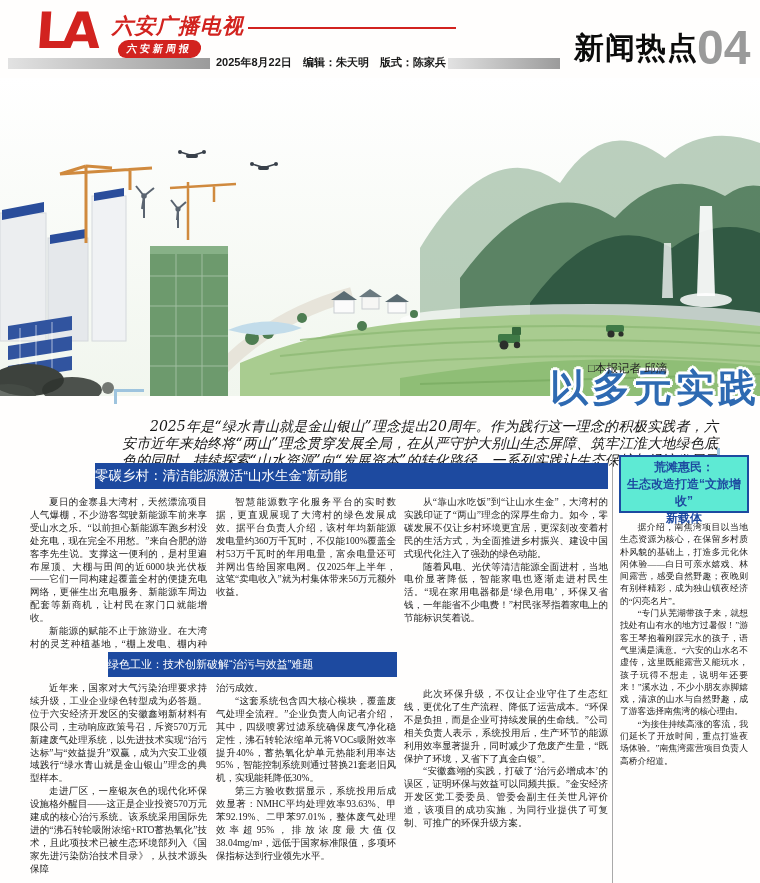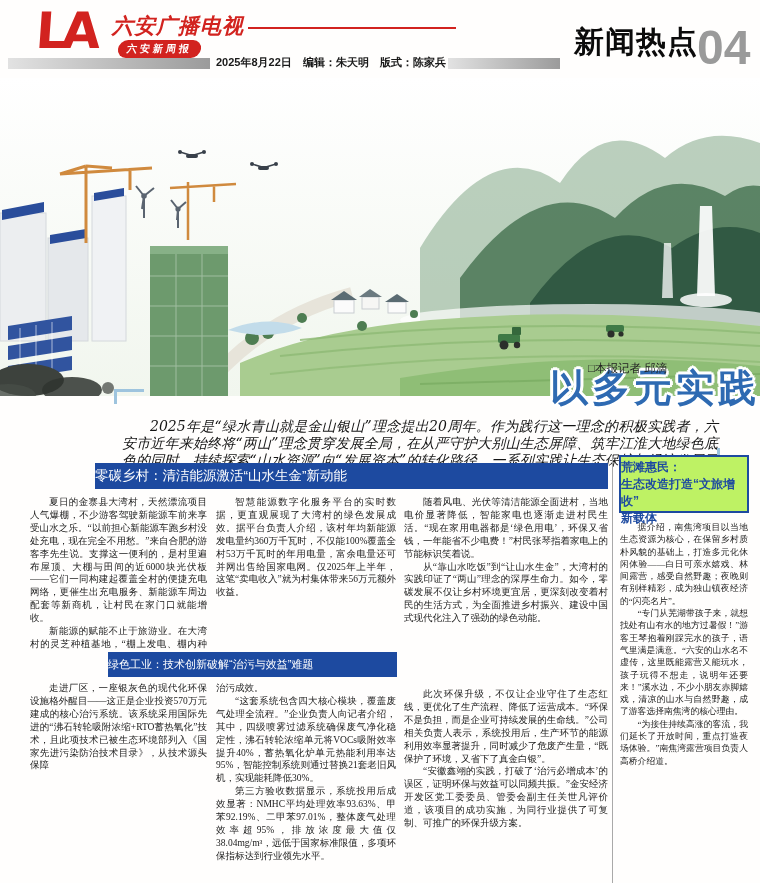--- a/index.html
+++ b/index.html
@@ -24,21 +24,21 @@
   .masthead-rule{position:absolute;left:248px;top:27px;width:208px;height:2px;background:var(--brand-red);}
   .logo-subtitle{position:absolute;left:118px;top:40px;background:var(--brand-red);color:#fff;
     font-size:10px;font-weight:bold;letter-spacing:3px;padding:2px 9px;border-radius:9px;
     transform:skewX(-8deg);font-family:"Liberation Sans",sans-serif;}
   .dateline-bar{position:absolute;top:58px;height:11px;background:linear-gradient(90deg,#e2e2e2,#9b9b9b);}
   .bar-l{left:8px;width:202px;}
   .bar-r{left:448px;width:112px;}
   .dateline{position:absolute;left:212px;top:55px;width:236px;text-align:center;font-size:11px;
     font-weight:bold;color:#1a1a1a;font-family:"Liberation Sans",sans-serif;white-space:nowrap;}
   .dateline span{margin:0 4px;}
-  .section-name{position:absolute;left:574px;top:22px;font-size:30px;font-weight:900;color:#0b0b0b;
+  .section-name{position:absolute;left:574px;top:28px;font-size:30px;font-weight:900;color:#0b0b0b;
     font-family:"Liberation Sans",sans-serif;letter-spacing:1px;}
   .page-number{position:absolute;left:697px;top:24px;font-size:48px;line-height:1;font-weight:800;
     color:var(--page-number-gray);font-family:"Liberation Sans",sans-serif;}
 
   
   .hero{position:absolute;left:0;top:78px;width:760px;height:318px;}
   .hero svg{width:100%;height:100%;display:block;}
   .headline{position:absolute;left:70px;right:0;text-align:center;
     font-family:"Liberation Sans","DejaVu Sans",sans-serif;font-weight:900;color:var(--headline-blue);
     text-shadow:-2px -2px 0 #fff,2px -2px 0 #fff,-2px 2px 0 #fff,2px 2px 0 #fff,
@@ -69,21 +69,21 @@
   .s1c2{left:216px;top:496px;width:180px;height:155px;}
   .s1c3{left:404px;top:496px;width:204px;height:150px;}
   .s2c1{left:30px; top:682px;width:177px;height:201px;}
   .s2c2{left:216px;top:682px;width:180px;height:201px;}
   .s2c3{left:404px;top:688px;width:204px;height:195px;}
 
   
   .sidebar-rule{position:absolute;left:612px;top:455px;height:428px;border-left:1px solid #a9a9a9;}
   .sidebar-header{position:absolute;left:619px;top:455px;width:130px;height:58px;border:2px solid var(--header-blue);
     color:var(--header-blue);font-family:"Liberation Sans",sans-serif;font-weight:bold;font-size:12px;
-    line-height:17px;padding-top:2px;background:#bef264;}
+    line-height:17px;text-align:center;padding-top:2px;background:#5eead4;}
   .sidebar-body{position:absolute;left:620px;top:521px;width:128px;height:362px;overflow:hidden;
     font-size:8.8px;line-height:12.3px;text-align:justify;}
   .sidebar-body p{margin:0;text-indent:2em;}
 </style>
 </head>
 <body>
 
 <div class="page">
 
   <div class="logo-monogram">LA</div>
@@ -230,26 +230,27 @@
 
   <div class="sec-header sec-header-1">零碳乡村：清洁能源激活“山水生金”新动能</div>
   <div class="col s1c1">
       <p>夏日的金寨县大湾村，天然漂流项目人气爆棚，不少游客驾驶新能源车前来享受山水之乐。“以前担心新能源车跑乡村没处充电，现在完全不用愁。”来自合肥的游客李先生说。支撑这一便利的，是村里遍布屋顶、大棚与田间的近6000块光伏板——它们一同构建起覆盖全村的便捷充电网络，更催生出充电服务、新能源车周边配套等新商机，让村民在家门口就能增收。</p>
       <p>新能源的赋能不止于旅游业。在大湾村的灵芝种植基地，“棚上发电、棚内种植”的零碳农光互补模式格外亮眼。棚顶的光伏</p>
     </div>
   <div class="col s1c2">
       <p>智慧能源数字化服务平台的实时数据，更直观展现了大湾村的绿色发展成效。据平台负责人介绍，该村年均新能源发电量约360万千瓦时，不仅能100%覆盖全村53万千瓦时的年用电量，富余电量还可并网出售给国家电网。仅2025年上半年，这笔“卖电收入”就为村集体带来56万元额外收益。</p>
     </div>
   <div class="col s1c3">
+      <p>从“靠山水吃饭”到“让山水生金”，大湾村的实践印证了“两山”理念的深厚生命力。如今，零碳发展不仅让乡村环境更宜居，更深刻改变着村民的生活方式，为全面推进乡村振兴、建设中国式现代化注入了强劲的绿色动能。</p>
       <p>随着风电、光伏等清洁能源全面进村，当地电价显著降低，智能家电也逐渐走进村民生活。“现在家用电器都是‘绿色用电’，环保又省钱，一年能省不少电费！”村民张琴指着家电上的节能标识笑着说。</p>
-      <p>从“靠山水吃饭”到“让山水生金”，大湾村的实践印证了“两山”理念的深厚生命力。如今，零碳发展不仅让乡村环境更宜居，更深刻改变着村民的生活方式，为全面推进乡村振兴、建设中国式现代化注入了强劲的绿色动能。</p>
     </div>
 
   <div class="sec-header sec-header-2">绿色工业：技术创新破解“治污与效益”难题</div>
   <div class="col s2c1">
+      <p>近年来，国家对大气污染治理要求持续升级，工业企业绿色转型成为必答题。位于六安经济开发区的安徽鑫翊新材料有限公司，主动响应政策号召，斥资570万元新建废气处理系统，以先进技术实现“治污达标”与“效益提升”双赢，成为六安工业领域践行“绿水青山就是金山银山”理念的典型样本。</p>
       <p>走进厂区，一座银灰色的现代化环保设施格外醒目——这正是企业投资570万元建成的核心治污系统。该系统采用国际先进的“沸石转轮吸附浓缩+RTO蓄热氧化”技术，且此项技术已被生态环境部列入《国家先进污染防治技术目录》，从技术源头保障</p>
     </div>
   <div class="col s2c2">
       <p class="noindent">治污成效。</p>
       <p>“这套系统包含四大核心模块，覆盖废气处理全流程。”企业负责人向记者介绍，其中，四级喷雾过滤系统确保废气净化稳定性，沸石转轮浓缩单元将VOCs吸附效率提升40%，蓄热氧化炉单元热能利用率达95%，智能控制系统则通过替换21套老旧风机，实现能耗降低30%。</p>
       <p>第三方验收数据显示，系统投用后成效显著：NMHC平均处理效率93.63%、甲苯92.19%、二甲苯97.01%，整体废气处理效率超95%，排放浓度最大值仅38.04mg/m³，远低于国家标准限值，多项环保指标达到行业领先水平。</p>
     </div>
   <div class="col s2c3">
       <p>此次环保升级，不仅让企业守住了生态红线，更优化了生产流程、降低了运营成本。“环保不是负担，而是企业可持续发展的生命线。”公司相关负责人表示，系统投用后，生产环节的能源利用效率显著提升，同时减少了危废产生量，“既保护了环境，又省下了真金白银”。</p>
       <p>“安徽鑫翊的实践，打破了‘治污必增成本’的误区，证明环保与效益可以同频共振。”金安经济开发区党工委委员、管委会副主任关世凡评价道，该项目的成功实施，为同行业提供了可复制、可推广的环保升级方案。</p>

